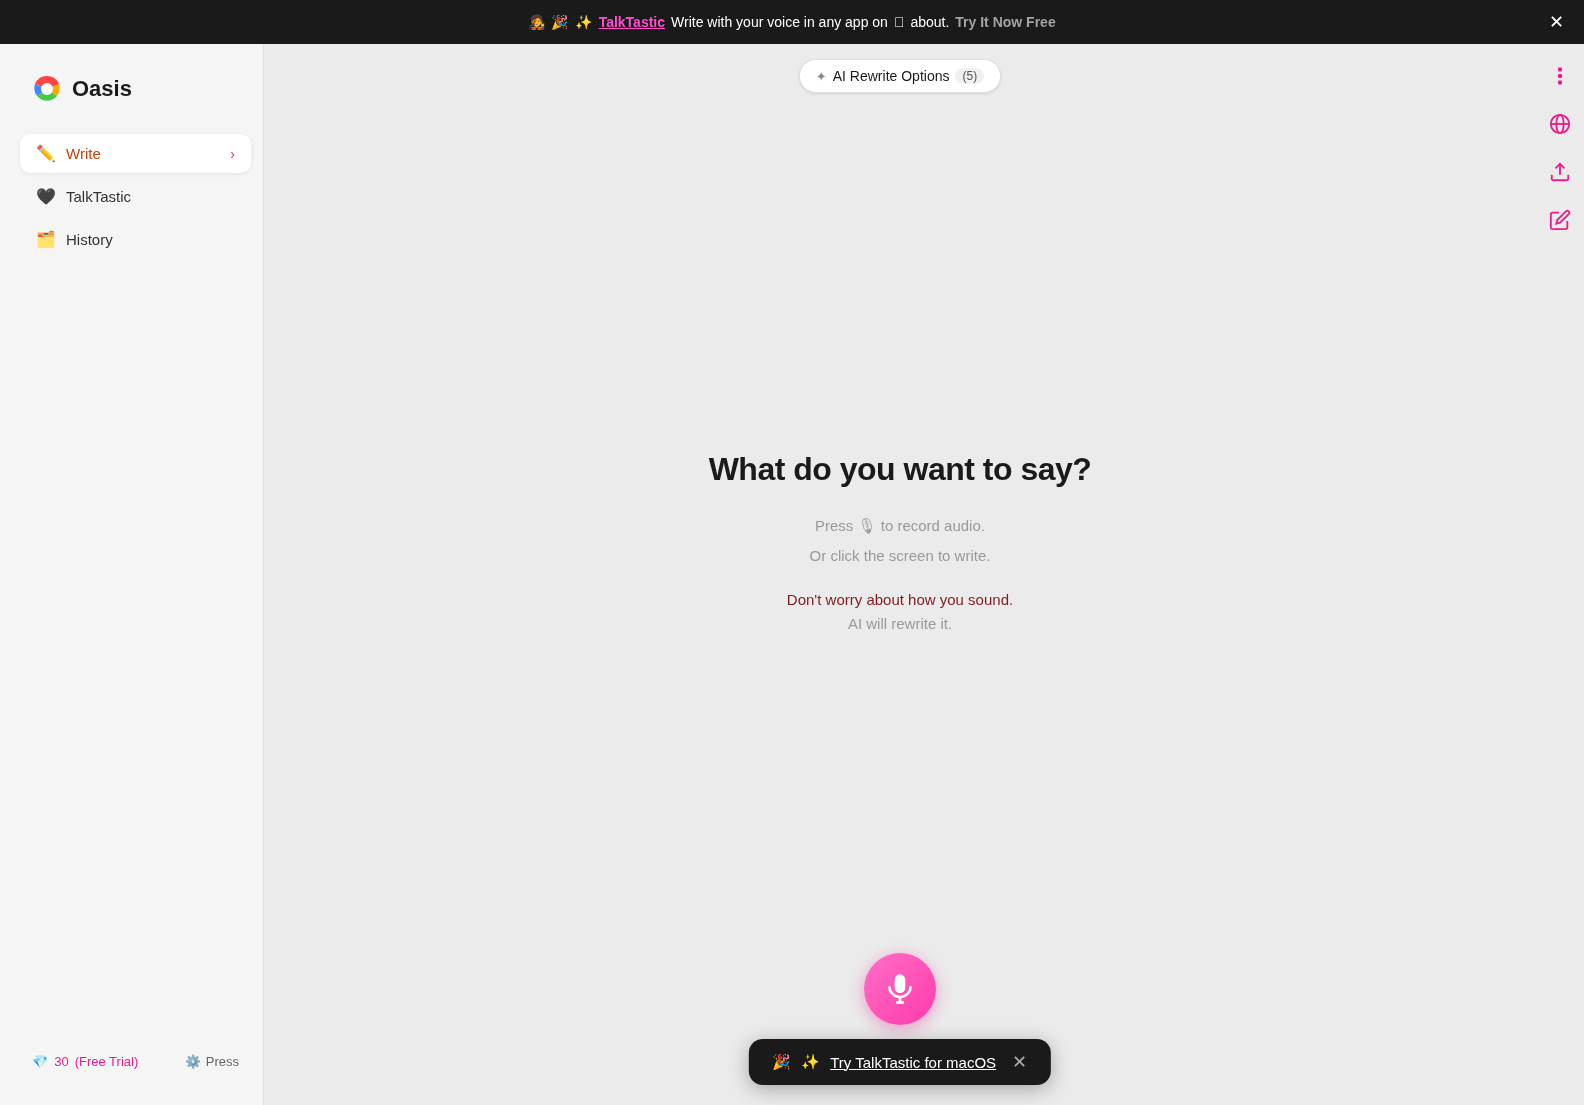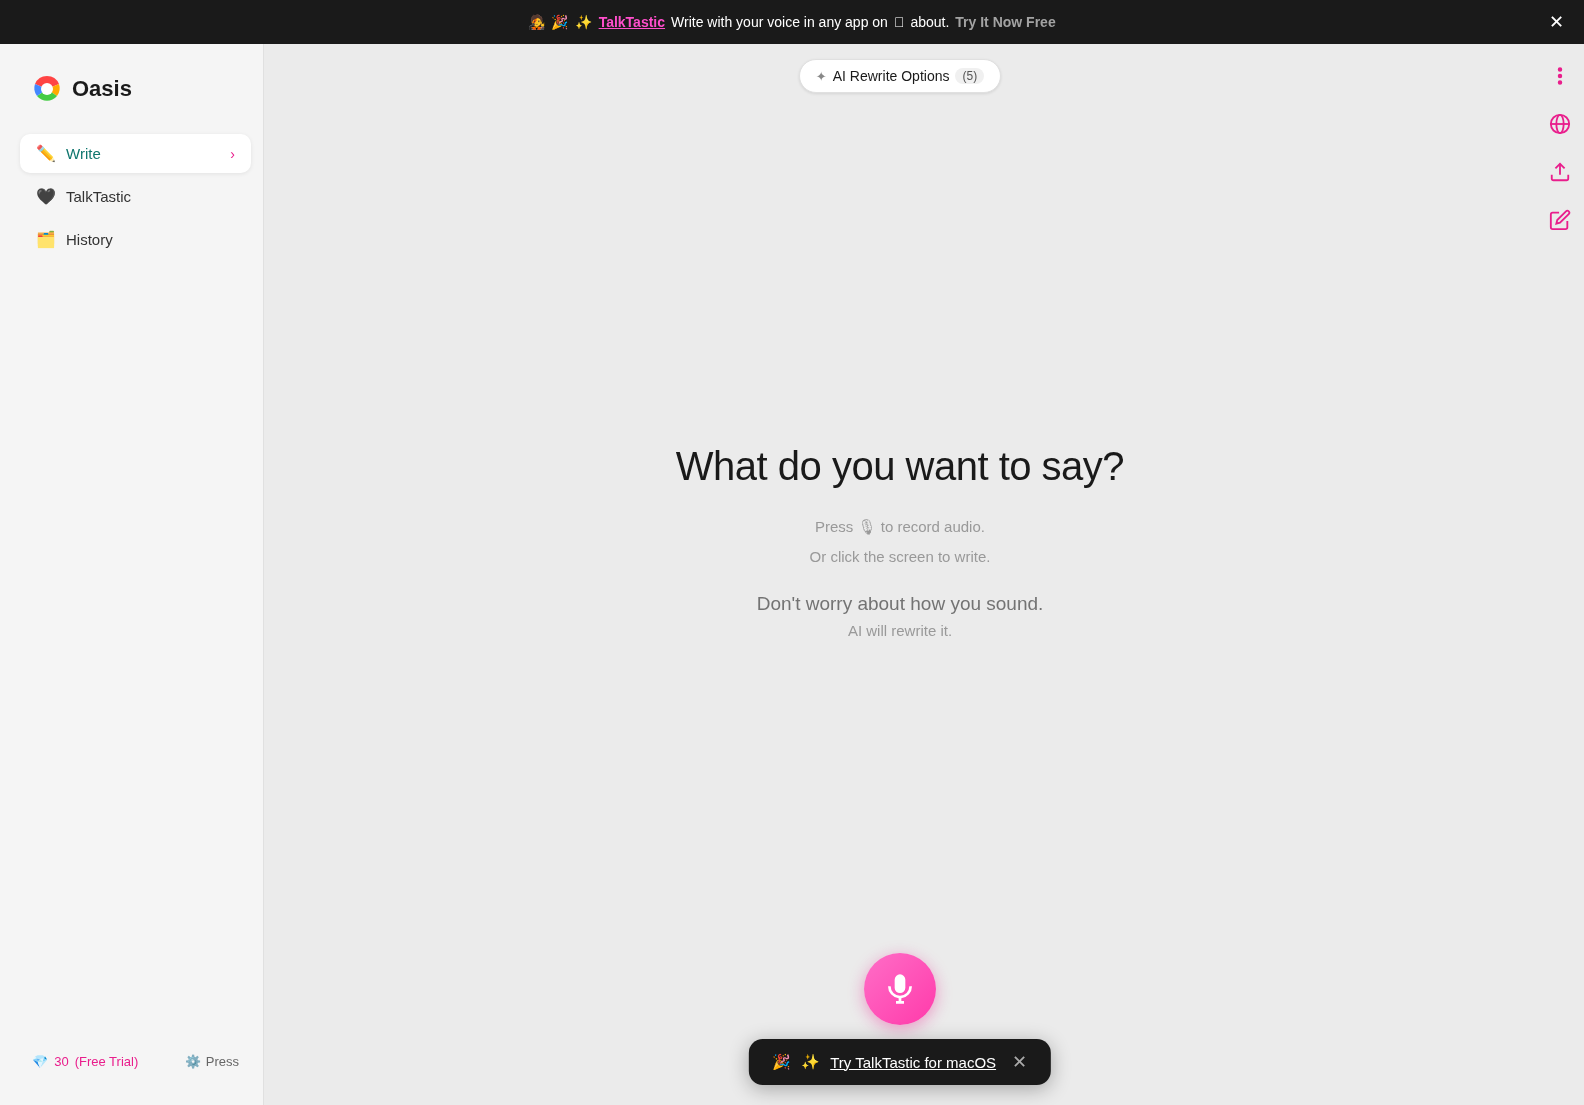--- a/index.html
+++ b/index.html
@@ -94,21 +94,21 @@
       font-weight: 500;
       color: #333;
       transition: background 0.15s;
     }
     .nav-item.active {
       background: #ffffff;
       color: #e91e8c;
       box-shadow: 0 1px 4px rgba(0,0,0,0.08);
     }
     .nav-item.active .nav-label {
-      color: #0f766e;
+      color: #c2410c;
     }
     .nav-item .nav-icon {
       font-size: 16px;
       width: 20px;
       text-align: center;
     }
     .nav-item.active .nav-arrow {
       margin-left: auto;
       color: #e91e8c;
       font-size: 14px;
@@ -189,36 +189,36 @@
     
     .main-body {
       flex: 1;
       display: flex;
       flex-direction: column;
       align-items: center;
       justify-content: center;
       padding-bottom: 120px;
     }
     .main-title {
-      font-size: 40px;
-      font-weight: 400;
+      font-size: 32px;
+      font-weight: 700;
       color: #1a1a1a;
       margin-bottom: 26px;
       letter-spacing: -0.5px;
     }
     .main-subtitle {
       color: #999;
       font-size: 15px;
       text-align: right;
       line-height: 1.6;
       margin-bottom: 6px;
     }
     .main-subtitle2 {
-      color: #737373;
-      font-size: 19px;
+      color: #7f1d1d;
+      font-size: 15px;
       text-align: center;
       line-height: 1.6;
       margin-top: 14px;
     }
 
     
     .mic-area {
       position: absolute;
       bottom: 80px;
       left: 50%;

